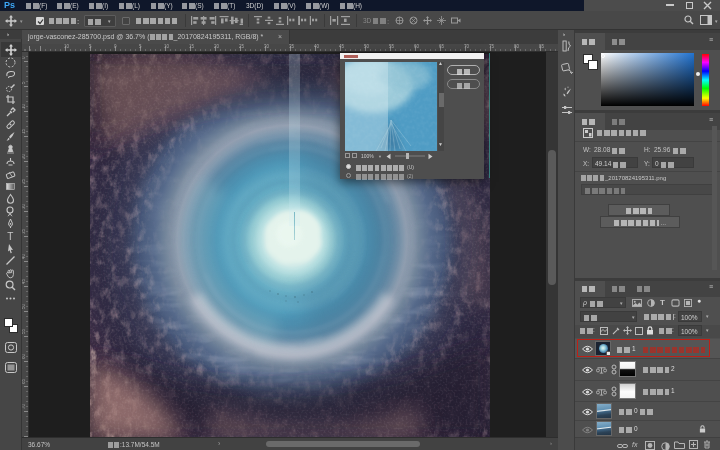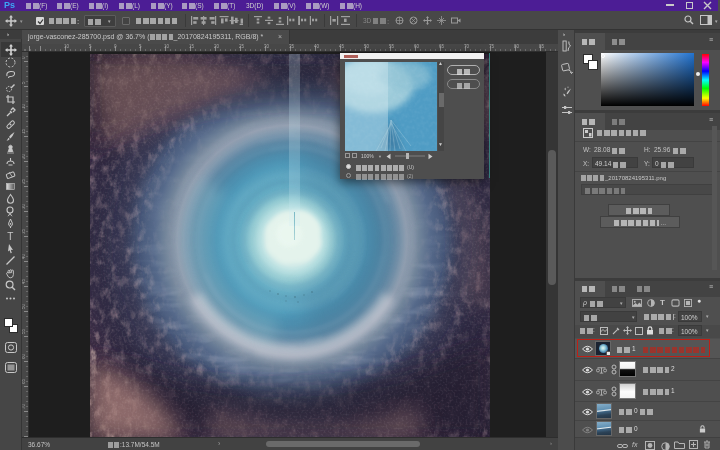--- a/index.html
+++ b/index.html
@@ -2,21 +2,21 @@
 <html><head><meta charset="utf-8"><style>
 *{margin:0;padding:0;box-sizing:border-box}
 html,body{width:720px;height:450px;overflow:hidden}
 body{font-family:"Liberation Sans",sans-serif;background:#4c4c4c;position:relative;font-size:8px;color:#d6d6d6}
 .a{position:absolute}
 .cn{display:inline-block;height:6px;vertical-align:-1px;background:repeating-linear-gradient(90deg,currentColor 0 5.4px,transparent 5.4px 7.2px);opacity:.68}
 .cns{display:inline-block;height:5.5px;vertical-align:-0.5px;background:repeating-linear-gradient(90deg,currentColor 0 4.8px,transparent 4.8px 6.2px);opacity:.7}
 </style></head>
 <body>
 
-<div class="a" style="left:0;top:0;width:718px;height:11px;background:#4c1d95">
+<div class="a" style="left:0;top:0;width:584px;height:11px;background:#0f172a">
   <span class="a" style="left:4px;top:0px;color:#3ca5f5;font-weight:bold;font-size:9px">Ps</span>
   <span class="a cn" style="left:26px;top:3px;width:13px"></span>
     <span class="a" style="left:39px;top:2px;font-size:6.5px;color:#cfcfcf">(F)</span>
   <span class="a cn" style="left:57px;top:3px;width:13px"></span>
     <span class="a" style="left:70px;top:2px;font-size:6.5px;color:#cfcfcf">(E)</span>
   <span class="a cn" style="left:89px;top:3px;width:13px"></span>
     <span class="a" style="left:102px;top:2px;font-size:6.5px;color:#cfcfcf">(I)</span>
   <span class="a cn" style="left:119px;top:3px;width:13px"></span>
     <span class="a" style="left:132px;top:2px;font-size:6.5px;color:#cfcfcf">(L)</span>
   <span class="a cn" style="left:151px;top:3px;width:13px"></span>

